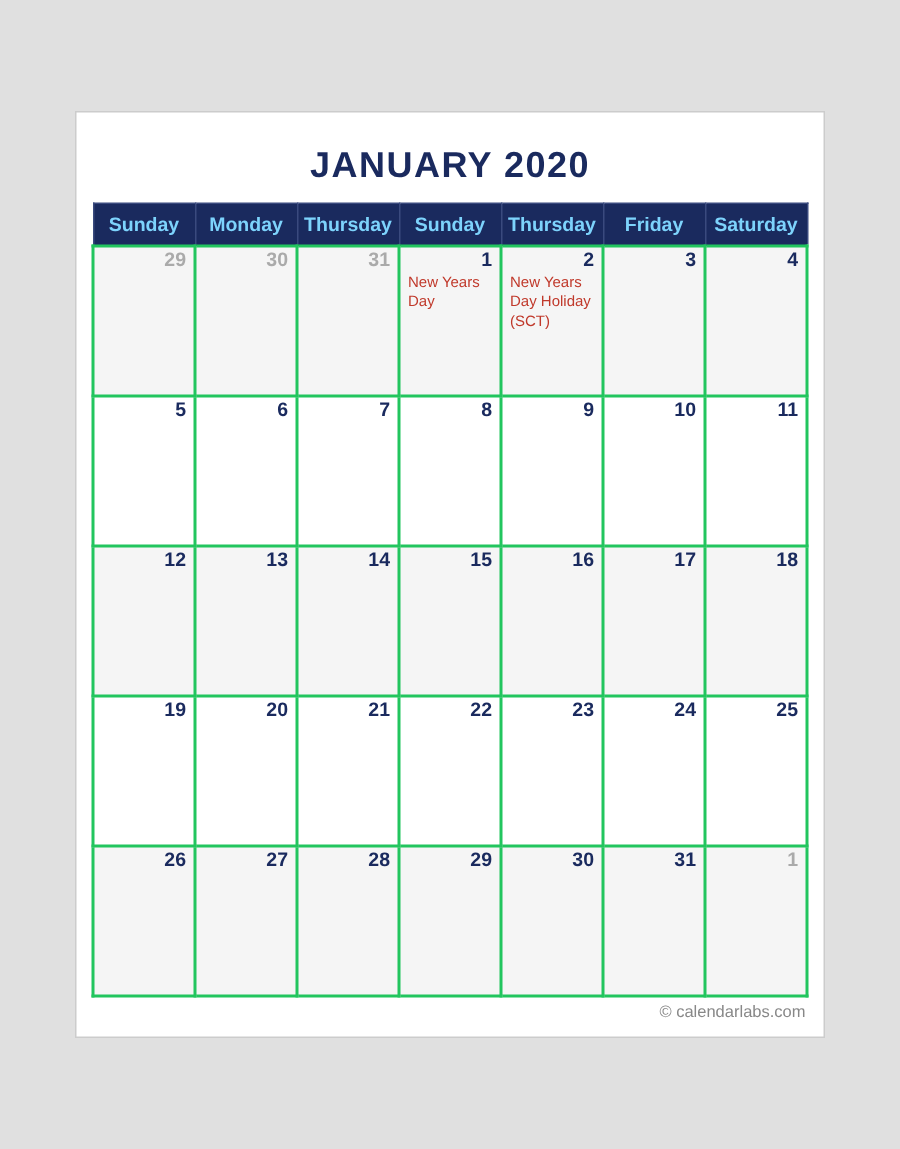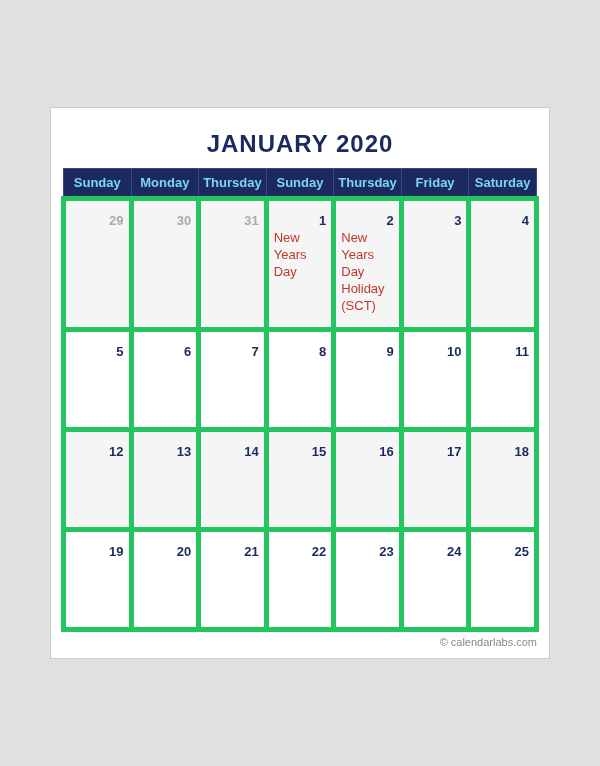--- a/index.html
+++ b/index.html
@@ -42,42 +42,42 @@
       background-color: #1a2a5e;
       color: #7dd3fc;
       text-align: center;
       font-size: 13px;
       font-weight: bold;
       padding: 6px 4px;
       border: 1px solid #3a4a7e;
     }
 
     .calendar-table tbody tr td {
-      border: 5px solid #22c55e;
+      border: 2px solid #22c55e;
       vertical-align: top;
       width: calc(100% / 7);
       height: 100px;
-      padding: 12px 5px;
+      padding: 0 5px;
     }
 
     .day-number {
       text-align: right;
       font-size: 13px;
       color: #1a2a5e;
       font-weight: bold;
       display: block;
     }
 
     .day-number.other-month {
       color: #aaa;
     }
 
     .holiday-text {
       color: #c0392b;
-      font-size: 13px;
+      font-size: 10px;
       line-height: 1.3;
       margin-top: 2px;
     }
 
     .holiday-text.dark-red {
       color: #c0392b;
     }
 
     .row-shaded td {
       background-color: #f5f5f5;
@@ -196,16 +196,39 @@
           <td>
             <span class="day-number">23</span>
           </td>
           <td>
             <span class="day-number">24</span>
           </td>
           <td>
             <span class="day-number">25</span>
           </td>
         </tr>
+        <tr class="row-shaded">
+          <td>
+            <span class="day-number">26</span>
+          </td>
+          <td>
+            <span class="day-number">27</span>
+          </td>
+          <td>
+            <span class="day-number">28</span>
+          </td>
+          <td>
+            <span class="day-number">29</span>
+          </td>
+          <td>
+            <span class="day-number">30</span>
+          </td>
+          <td>
+            <span class="day-number">31</span>
+          </td>
+          <td>
+            <span class="day-number other-month">1</span>
+          </td>
+        </tr>
       </tbody>
   </table>
   <div class="footer-text">© calendarlabs.com</div>
 </div>
 
 </body></html>

